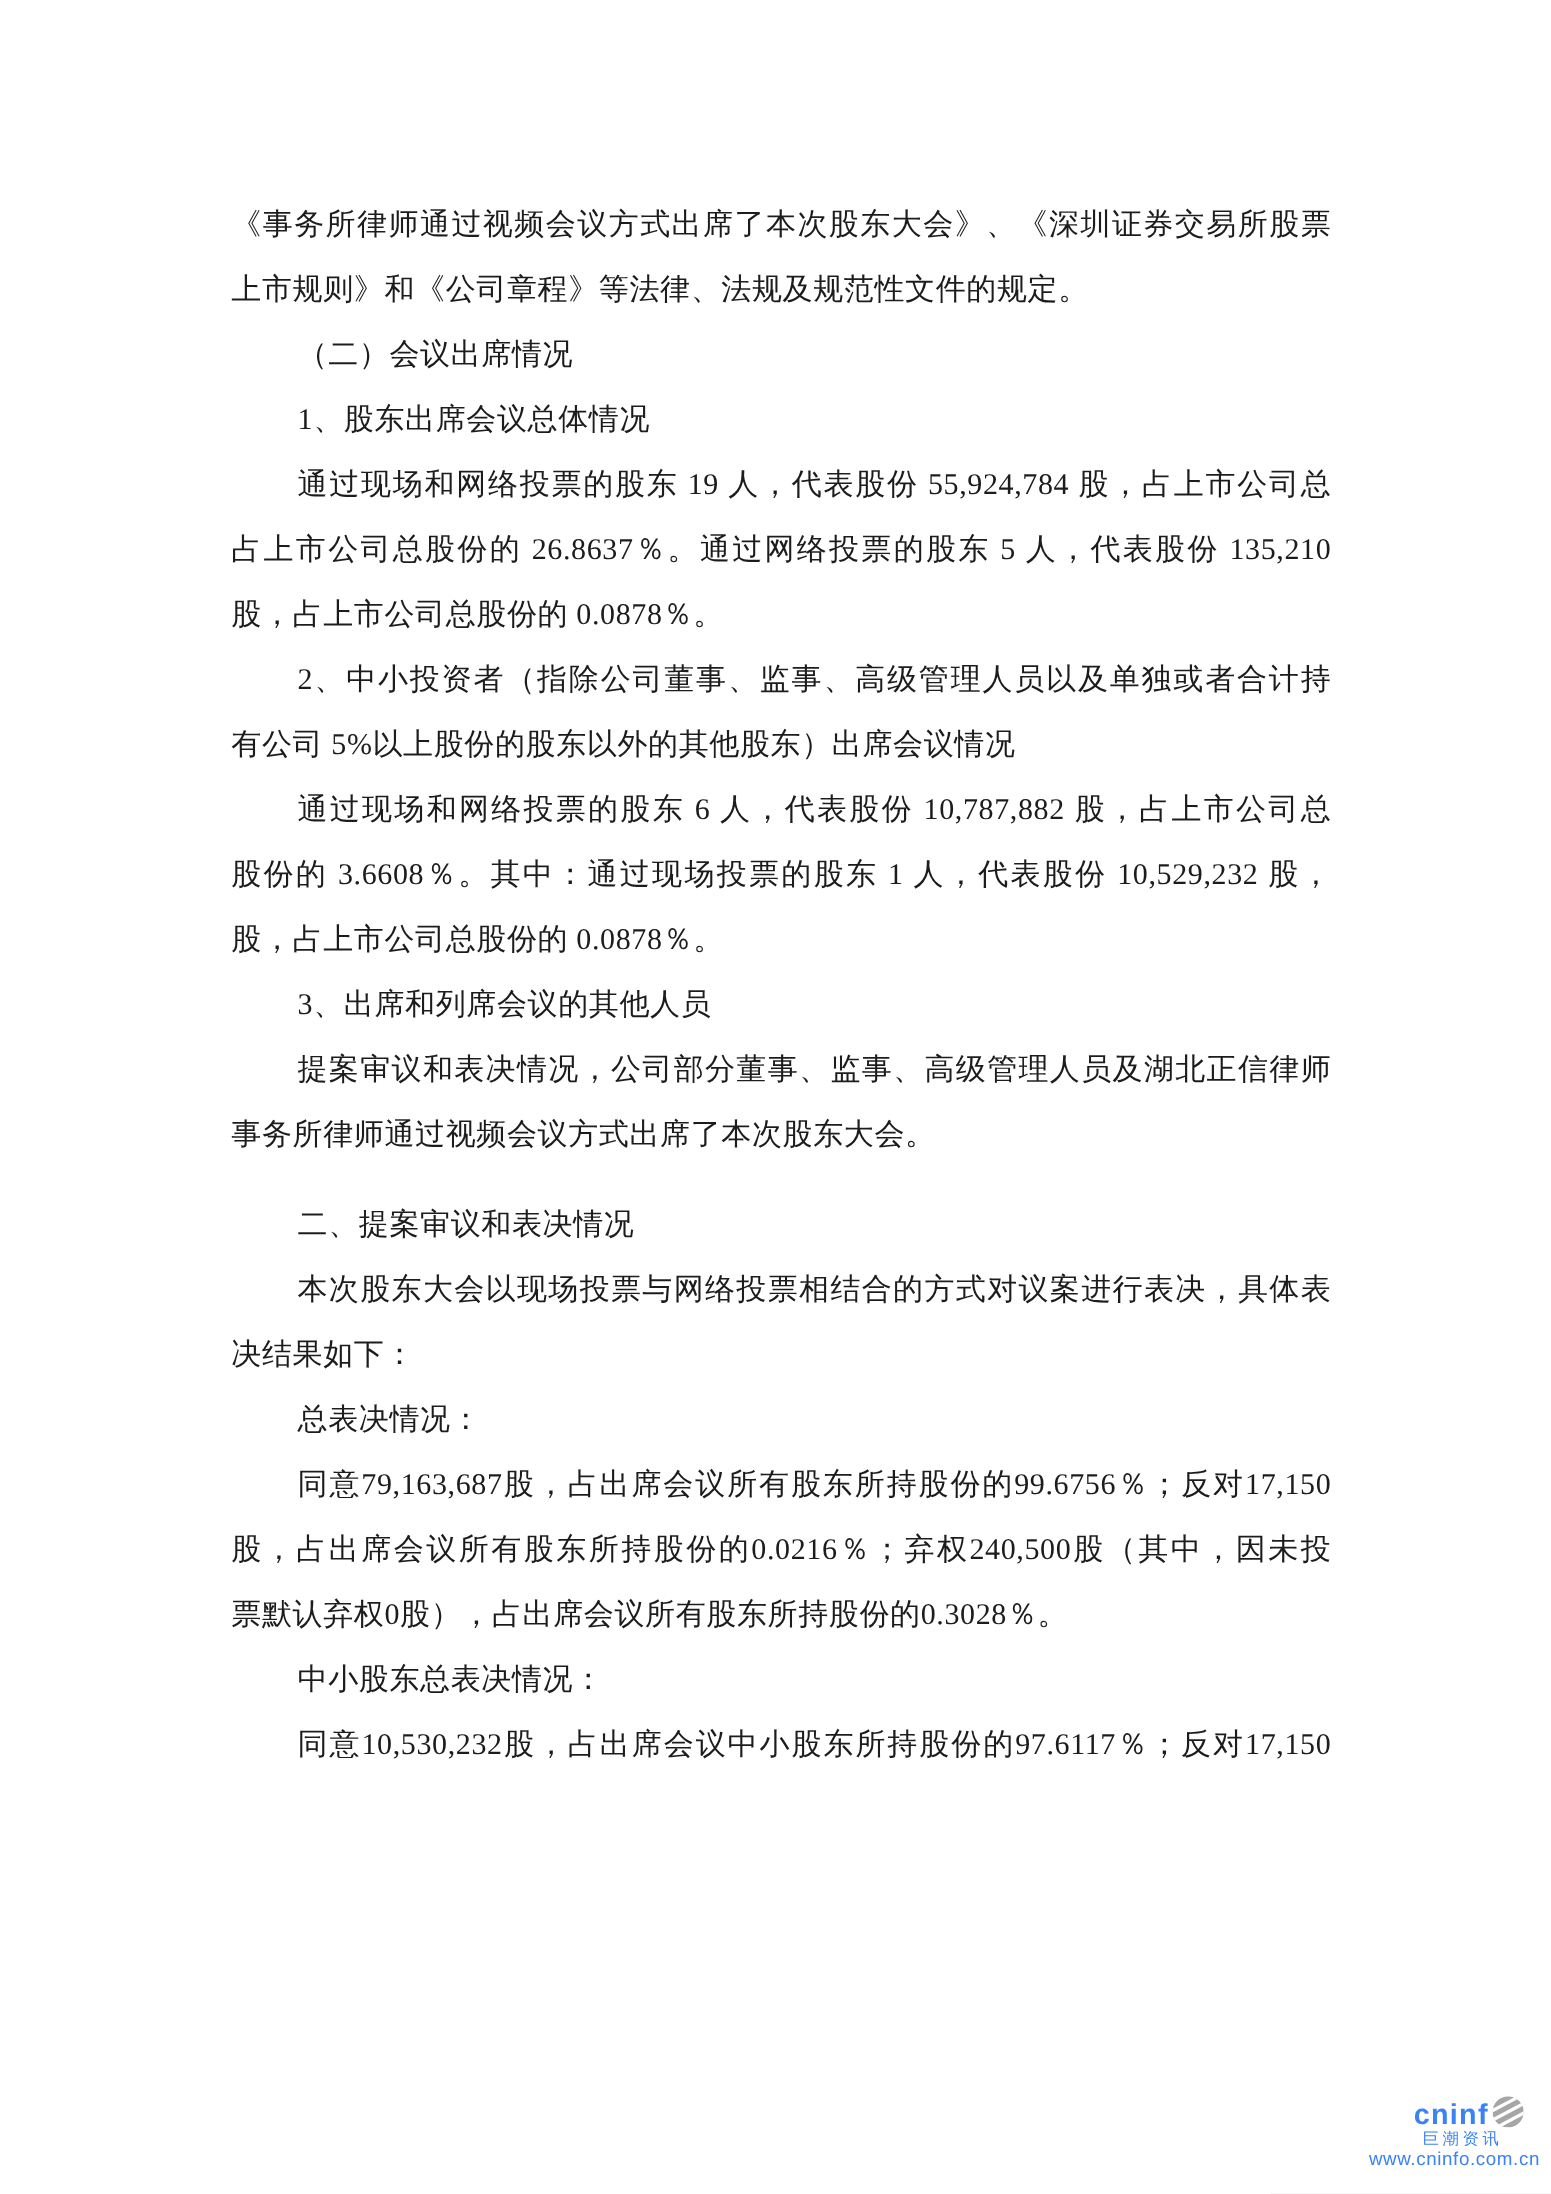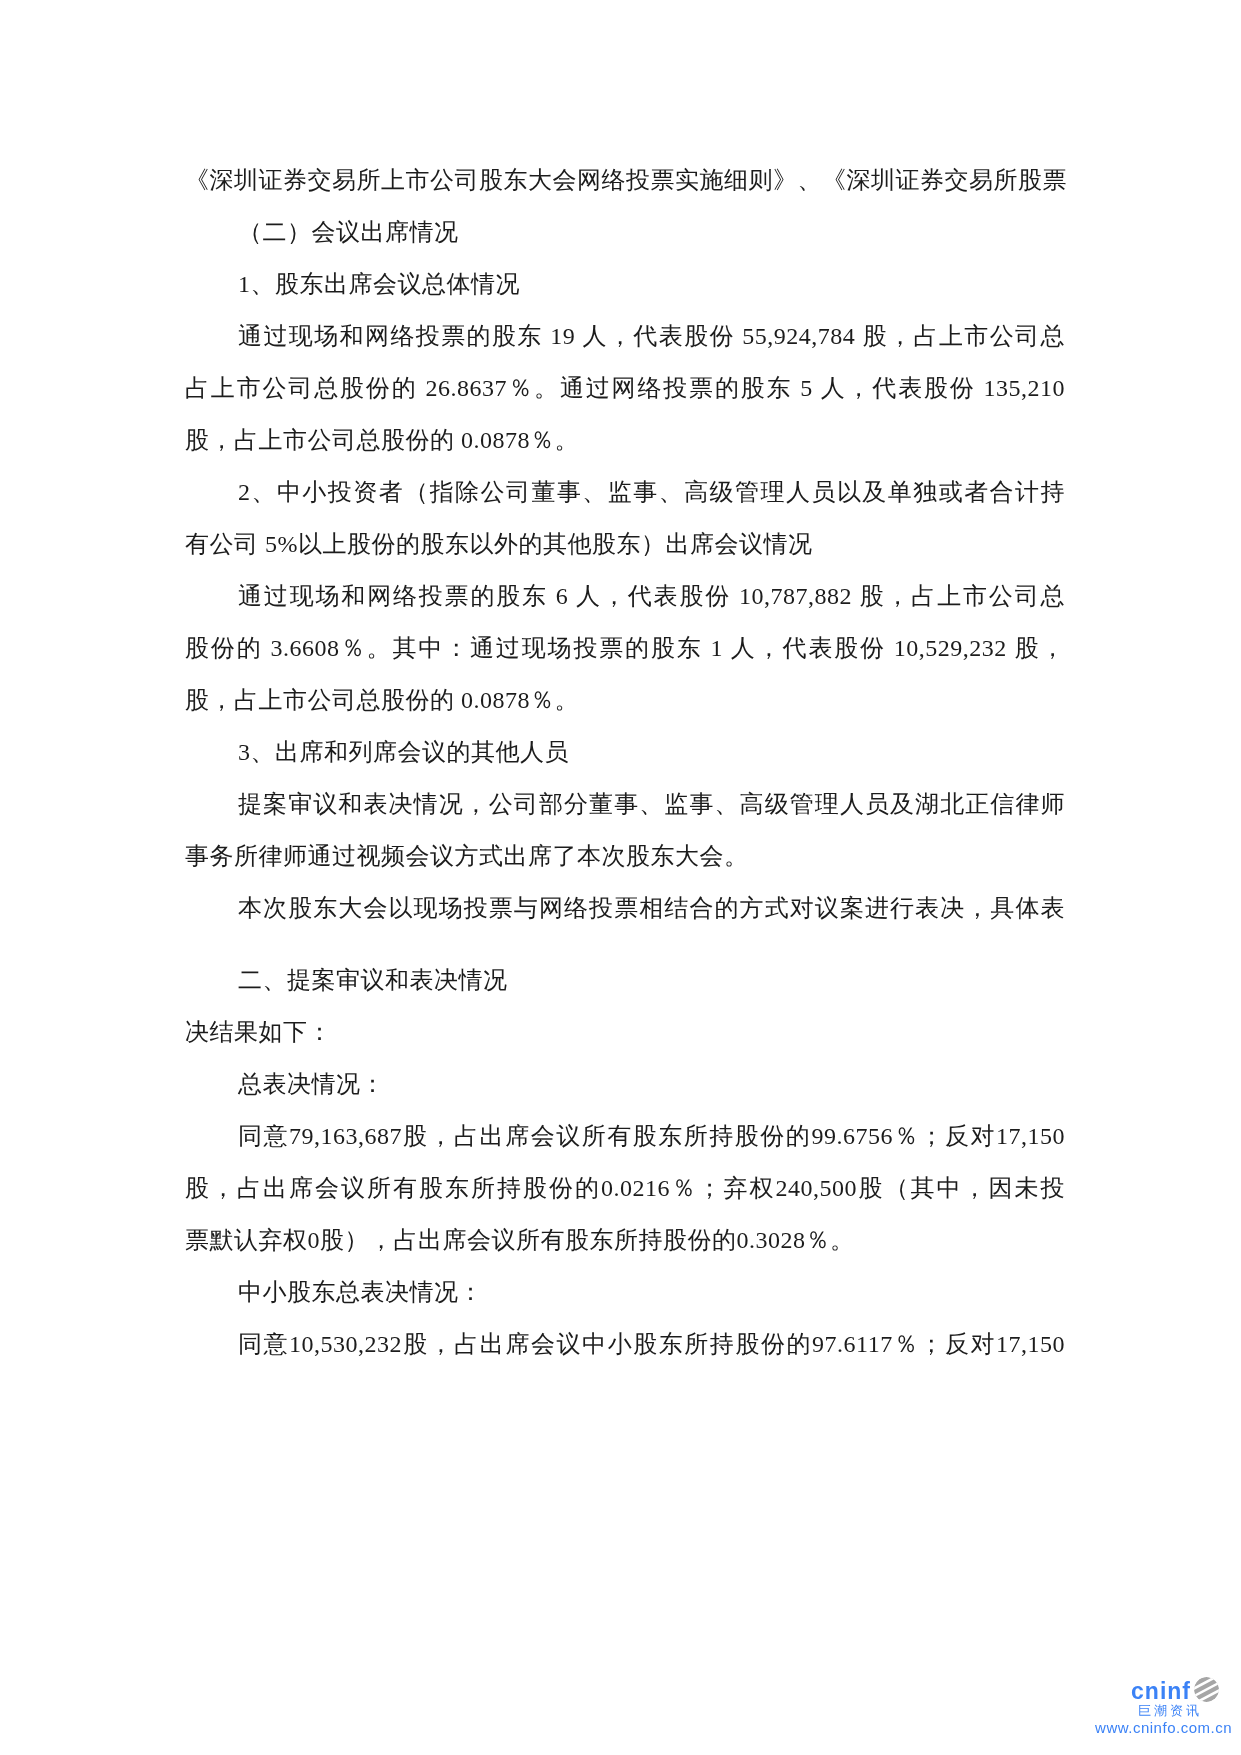--- a/index.html
+++ b/index.html
@@ -80,36 +80,37 @@
     line-height:1.2;
     margin-top:1px;
   }
 </style>
 </head>
 <body>
 
 <div class="page">
 
   <div class="content">
-    <p class="f">《深圳证券交易所上市公司股东大会网络投票实施细则》、《深圳证券交易所股票</p>
+    <p class="f">《事务所律师通过视频会议方式出席了本次股东大会》、《深圳证券交易所股票</p>
+    <p>上市规则》和《公司章程》等法律、法规及规范性文件的规定。</p>
     <p class="i">（二）会议出席情况</p>
     <p class="i">1、股东出席会议总体情况</p>
     <p class="i f">通过现场和网络投票的股东 19 人，代表股份 55,924,784 股，占上市公司总</p>
     <p class="f">占上市公司总股份的 26.8637％。通过网络投票的股东 5 人，代表股份 135,210</p>
     <p>股，占上市公司总股份的 0.0878％。</p>
     <p class="i f">2、中小投资者（指除公司董事、监事、高级管理人员以及单独或者合计持</p>
     <p>有公司 5%以上股份的股东以外的其他股东）出席会议情况</p>
     <p class="i f">通过现场和网络投票的股东 6 人，代表股份 10,787,882 股，占上市公司总</p>
     <p class="f">股份的 3.6608％。其中：通过现场投票的股东 1 人，代表股份 10,529,232 股，</p>
     <p>股，占上市公司总股份的 0.0878％。</p>
     <p class="i">3、出席和列席会议的其他人员</p>
     <p class="i f">提案审议和表决情况，公司部分董事、监事、高级管理人员及湖北正信律师</p>
     <p>事务所律师通过视频会议方式出席了本次股东大会。</p>
+    <p class="i gap">二、提案审议和表决情况</p>
     <p class="i f">本次股东大会以现场投票与网络投票相结合的方式对议案进行表决，具体表</p>
-    <p class="i gap">二、提案审议和表决情况</p>
     <p>决结果如下：</p>
     <p class="i">总表决情况：</p>
     <p class="i f">同意79,163,687股，占出席会议所有股东所持股份的99.6756％；反对17,150</p>
     <p class="f">股，占出席会议所有股东所持股份的0.0216％；弃权240,500股（其中，因未投</p>
     <p>票默认弃权0股），占出席会议所有股东所持股份的0.3028％。</p>
     <p class="i">中小股东总表决情况：</p>
     <p class="i f">同意10,530,232股，占出席会议中小股东所持股份的97.6117％；反对17,150</p>
   </div>
 
   <div class="watermark">

